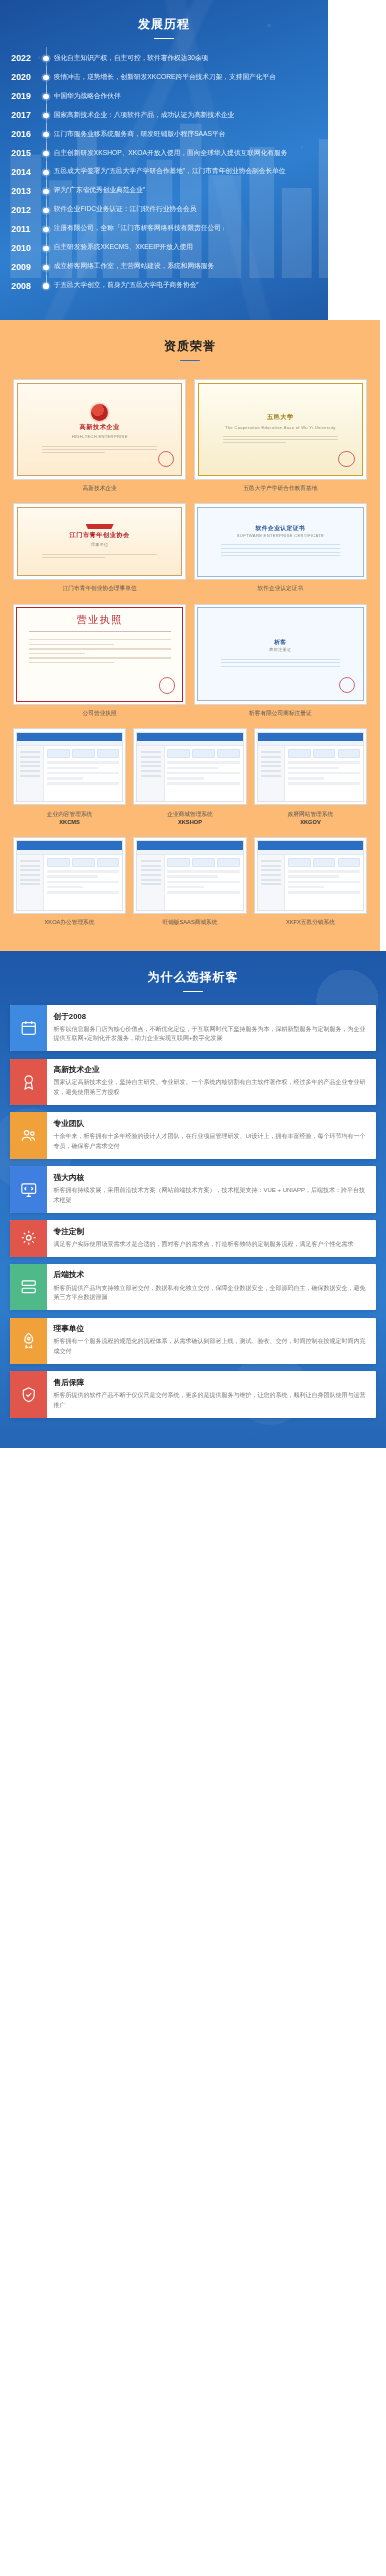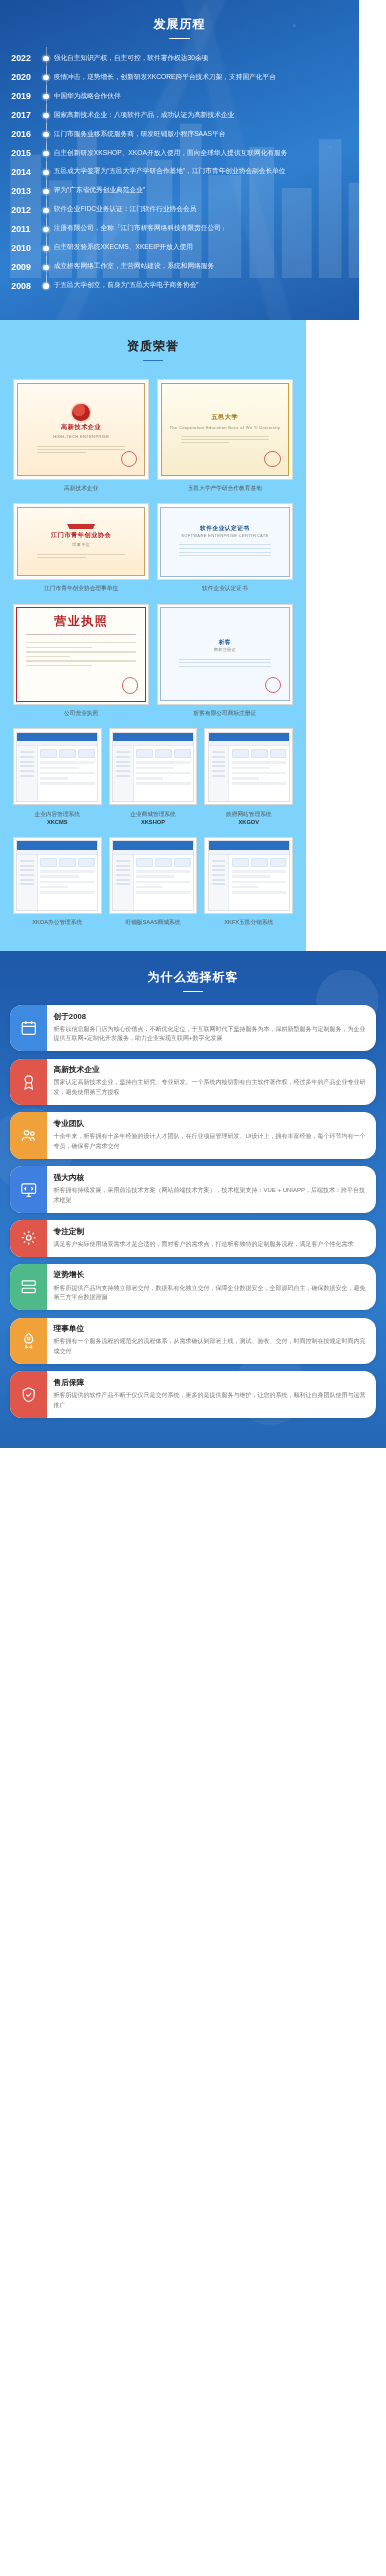--- a/index.html
+++ b/index.html
@@ -6,21 +6,21 @@
   body {
     width: 386px;
     font-family: "Liberation Sans", "DejaVu Sans", sans-serif;
     background: #ffffff;
     color: #333;
   }
 
   
   .timeline-section {
     position: relative;
-    width: 359px;
+    width: 328px;
     padding: 0 0 20.6px 0;
     background: linear-gradient(160deg, #1a4f9c 0%, #2368b8 30%, #2f7fd0 60%, #1f5aa8 100%);
     overflow: hidden;
   }
   .tl-bg-deco {
     position: absolute;
     inset: 0;
     background:
       radial-gradient(circle at 12% 18%, rgba(255,255,255,0.10) 0 1px, transparent 1.5px),
       radial-gradient(circle at 82% 8%, rgba(255,255,255,0.08) 0 1.5px, transparent 2.1px),
@@ -107,22 +107,22 @@
   .tl-text {
     flex: 1;
     font-size: 6.7px;
     line-height: 10.8px;
     color: #eaf2fb;
     padding-right: 3.1px;
   }
 
   
   .honor-section {
-    width: 306px;
-    background: #7dd3fc;
+    width: 380px;
+    background: #fdba74;
     padding: 2.1px 0 17.5px 0;
   }
   .honor-grid {
     display: flex;
     flex-wrap: wrap;
     padding: 0 9.3px;
   }
   .honor-cell {
     width: 33.333%;
     padding: 4.1px 3.6px 7.2px 3.6px;
@@ -200,21 +200,21 @@
     width: 28px; height: 5.2px;
     background: #c9302c;
     clip-path: polygon(0 0, 100% 0, 92% 100%, 8% 100%);
   }
   .biz-license {
     position: absolute; inset: 2.1px;
     border: 1px solid #b8242a;
     background: #fffdf8;
     display: flex; flex-direction: column; align-items: center; padding-top: 5.2px;
   }
-  .biz-title { font-size: 12px; font-weight: bold; color: #b8242a; letter-spacing: 1.5px; }
+  .biz-title { font-size: 10px; font-weight: normal; color: #b8242a; letter-spacing: 1.5px; }
   .biz-band { width: 86%; height: 0.5px; background: #d9b8b8; margin: 4.1px 0; }
   .biz-grid { width: 86%; }
   .biz-grid i { display:block; height: 1.5px; background:#e6dccc; margin:3.1px 0; }
   .biz-grid i.w60 { width: 60%; }
   .biz-grid i.w40 { width: 40%; }
   .sw-cert { position:absolute; inset:2.6px; border:0.5px solid #9db8d6; background:#f4f9ff; display:flex; flex-direction:column; align-items:center; justify-content:center; }
   .sw-cert .hd { font-size: 5.7px; color:#1e4f8f; font-weight:bold; letter-spacing:0.5px; }
   .sw-cert .bd { width: 72%; margin-top:4.1px; }
   .sw-cert .bd i { display:block; height:1px; background:#cfe0f2; margin:2.6px 0; }
   .sys-shot {
@@ -249,21 +249,21 @@
       radial-gradient(circle at 90% 10%, rgba(255,255,255,.08) 0 31px, transparent 31px),
       radial-gradient(circle at 8% 40%, rgba(255,255,255,.05) 0 41px, transparent 42px),
       radial-gradient(circle at 70% 88%, rgba(255,255,255,.05) 0 36px, transparent 37px);
     pointer-events:none;
   }
   .why-title-wrap { position: relative; text-align:center; padding: 17.5px 0 12.4px; }
   .why-list { position: relative; padding: 0 10.3px; }
   .why-card {
     display: flex;
     background: #ffffff;
-    border-radius: 12px;
+    border-radius: 1px;
     margin-bottom: 7.2px;
     overflow: hidden;
     box-shadow: 0 1px 4.1px rgba(0,0,0,0.12);
   }
   .why-icon {
     flex: 0 0 37px;
     display: flex;
     align-items: center;
     justify-content: center;
     color: #fff;
@@ -808,21 +808,21 @@
 
     <div class="why-card">
       <div class="why-icon" style="background:#4fb98a">
         <svg class="ic" viewBox="0 0 24 24" fill="none" stroke="#fff" stroke-width="1.6">
           <rect x="3" y="4" width="18" height="6" rx="1.4"></rect>
             <rect x="3" y="14" width="18" height="6" rx="1.4"></rect>
             <path d="M7 7h.01M7 17h.01"></path>
         </svg>
       </div>
       <div class="why-body">
-        <div class="why-h">逆势增长</div>
+        <div class="why-h">后端技术</div>
         <div class="why-p">析客所提供产品均支持独立部署交付，数据私有化独立交付，保障企业数据安全，全部源码自主，确保数据安全，避免第三方平台数据泄漏</div>
       </div>
     </div>
 
     <div class="why-card">
       <div class="why-icon" style="background:#f0a13a">
         <svg class="ic" viewBox="0 0 24 24" fill="none" stroke="#fff" stroke-width="1.6">
           <path d="M12 2c3.5 2 5.5 6 5.5 10l-3 3h-5l-3-3C6.5 8 8.5 4 12 2z"></path>
             <circle cx="12" cy="9" r="1.8"></circle>
             <path d="M9 18c-1 1.5-1 3.5-1 3.5s2 0 3.5-1M15 18c1 1.5 1 3.5 1 3.5s-2 0-3.5-1"></path>

